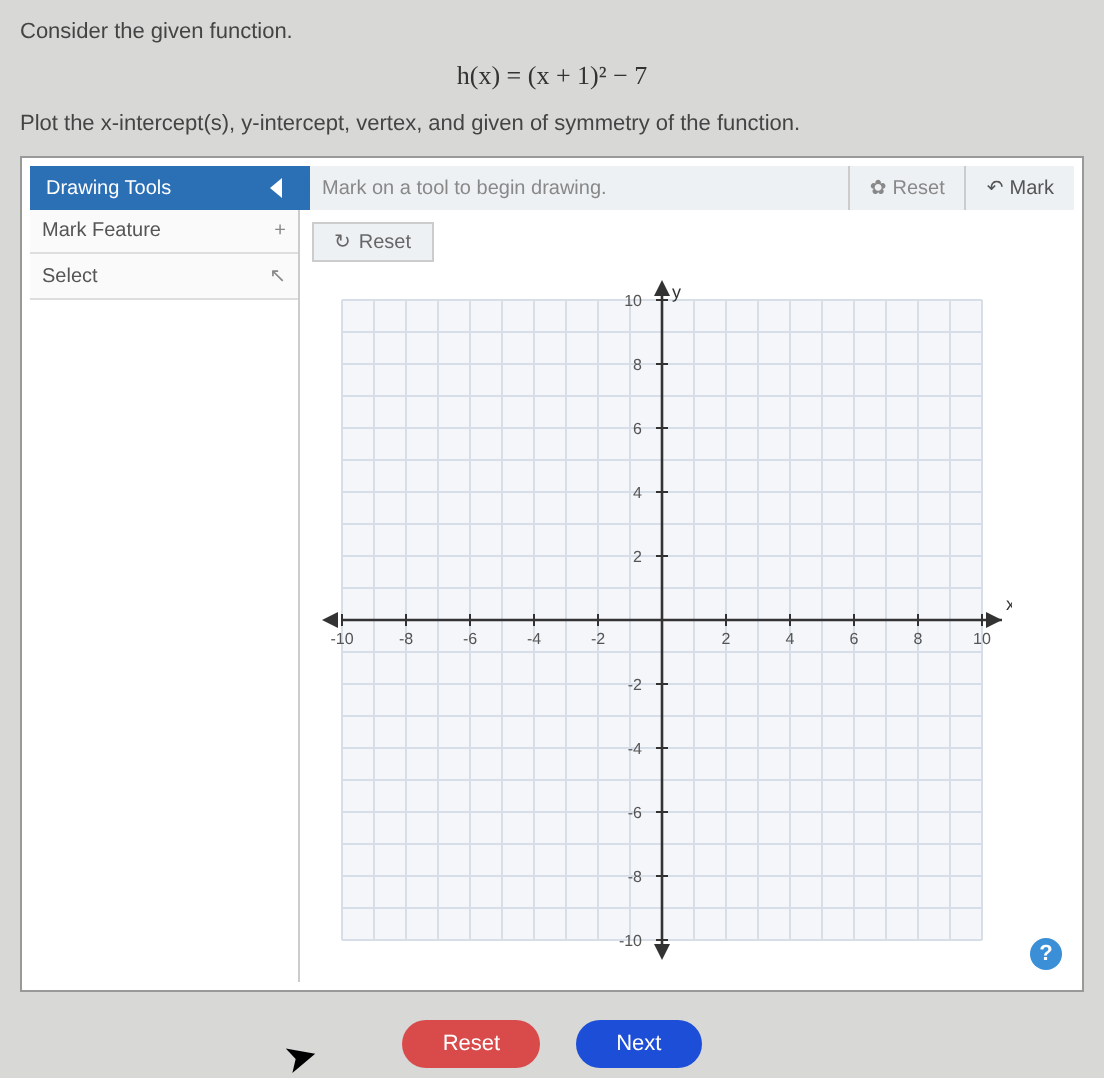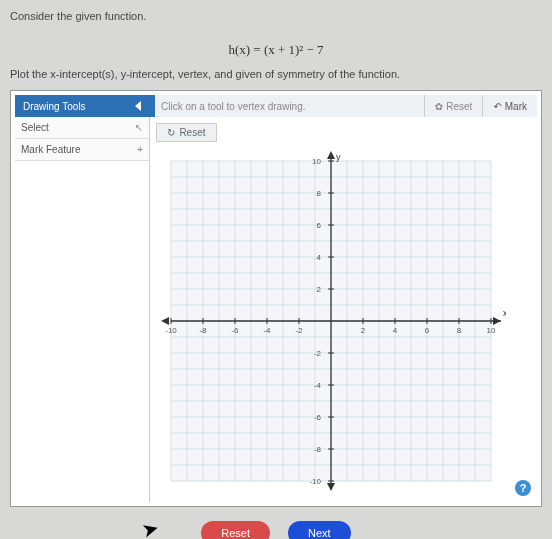--- a/index.html
+++ b/index.html
@@ -1,16 +1,16 @@
 <!DOCTYPE html>
 <html><head>
 <meta charset="utf-8">
 <style>
 body{margin:0;padding:10px;font-family:Arial,sans-serif;font-size:11px;background:#d8d8d6;color:#333;width:532px}
-.question{margin-bottom:20px;font-size:11px;color:#444}
+.question{margin-bottom:8px;font-size:11px;color:#444}
 .formula{text-align:center;font-family:serif;font-size:13px;margin:6px 0 10px}
 .instruction{font-size:11px;color:#444;margin-bottom:10px}
 .panel{border:1px solid #999;background:#fff;padding:4px;box-sizing:border-box}
 .toprow{display:flex;}
 .dt-header{background:#2b6fb5;color:#fff;padding:5px 8px;width:118px;font-size:10px;position:relative;display:flex;align-items:center;justify-content:space-between}
 .dt-arrow{width:0;height:0;border-top:5px solid transparent;border-bottom:5px solid transparent;border-right:6px solid #fff;display:inline-block;margin-left:4px}
 .hint{flex:1;font-size:10px;color:#888;padding-left:6px;background:#eef1f4;height:22px;display:flex;align-items:center;border-left:6px solid #2b6fb5;position:relative}
 .hint::before{content:"";position:absolute;left:-6px;top:0;width:0;height:0;border-top:11px solid transparent;border-bottom:11px solid transparent;border-left:6px solid #2b6fb5}
 .rbtn{background:#eef1f4;color:#888;padding:4px 10px;font-size:10px;border-left:1px solid #ccc;height:22px;display:flex;align-items:center;gap:3px;box-sizing:border-box}
 .rbtn.undo{color:#555}
@@ -34,40 +34,40 @@
 <div class="question">Consider the given function.</div>
 <div class="formula">h(x) = (x + 1)² − 7</div>
 <div class="instruction">Plot the x-intercept(s), y-intercept, vertex, and given of symmetry of the function.</div>
 
 <div class="panel">
   <div class="toprow">
     <div class="dt-header">
       <span>Drawing Tools</span>
       <span class="dt-arrow"></span>
     </div>
-    <div class="hint">Click on a tool to vertex drawing.</div>
+    <div class="hint">Mark on a tool to begin drawing.</div>
     <div class="rbtn">
       <span>✿</span>
       <span>Reset</span>
     </div>
     <div class="rbtn undo">
       <span>↶</span>
       <span>Mark</span>
     </div>
   </div>
 
   <div class="mainrow">
     <div class="sidebar">
       <div class="sb-item">
+        <span>Mark Feature</span>
+        <span class="sb-icon">+</span>
+      </div>
+      <div class="sb-item">
         <span>Select</span>
         <span class="sb-icon">↖</span>
-      </div>
-      <div class="sb-item">
-        <span>Mark Feature</span>
-        <span class="sb-icon">+</span>
       </div>
     </div>
 
     <div class="graph-area">
       <div class="reset-tab">
         <span>↻</span>
         <span>Reset</span>
       </div>
 
       <svg class="grid" width="350" height="350" viewBox="0 0 350 350">

